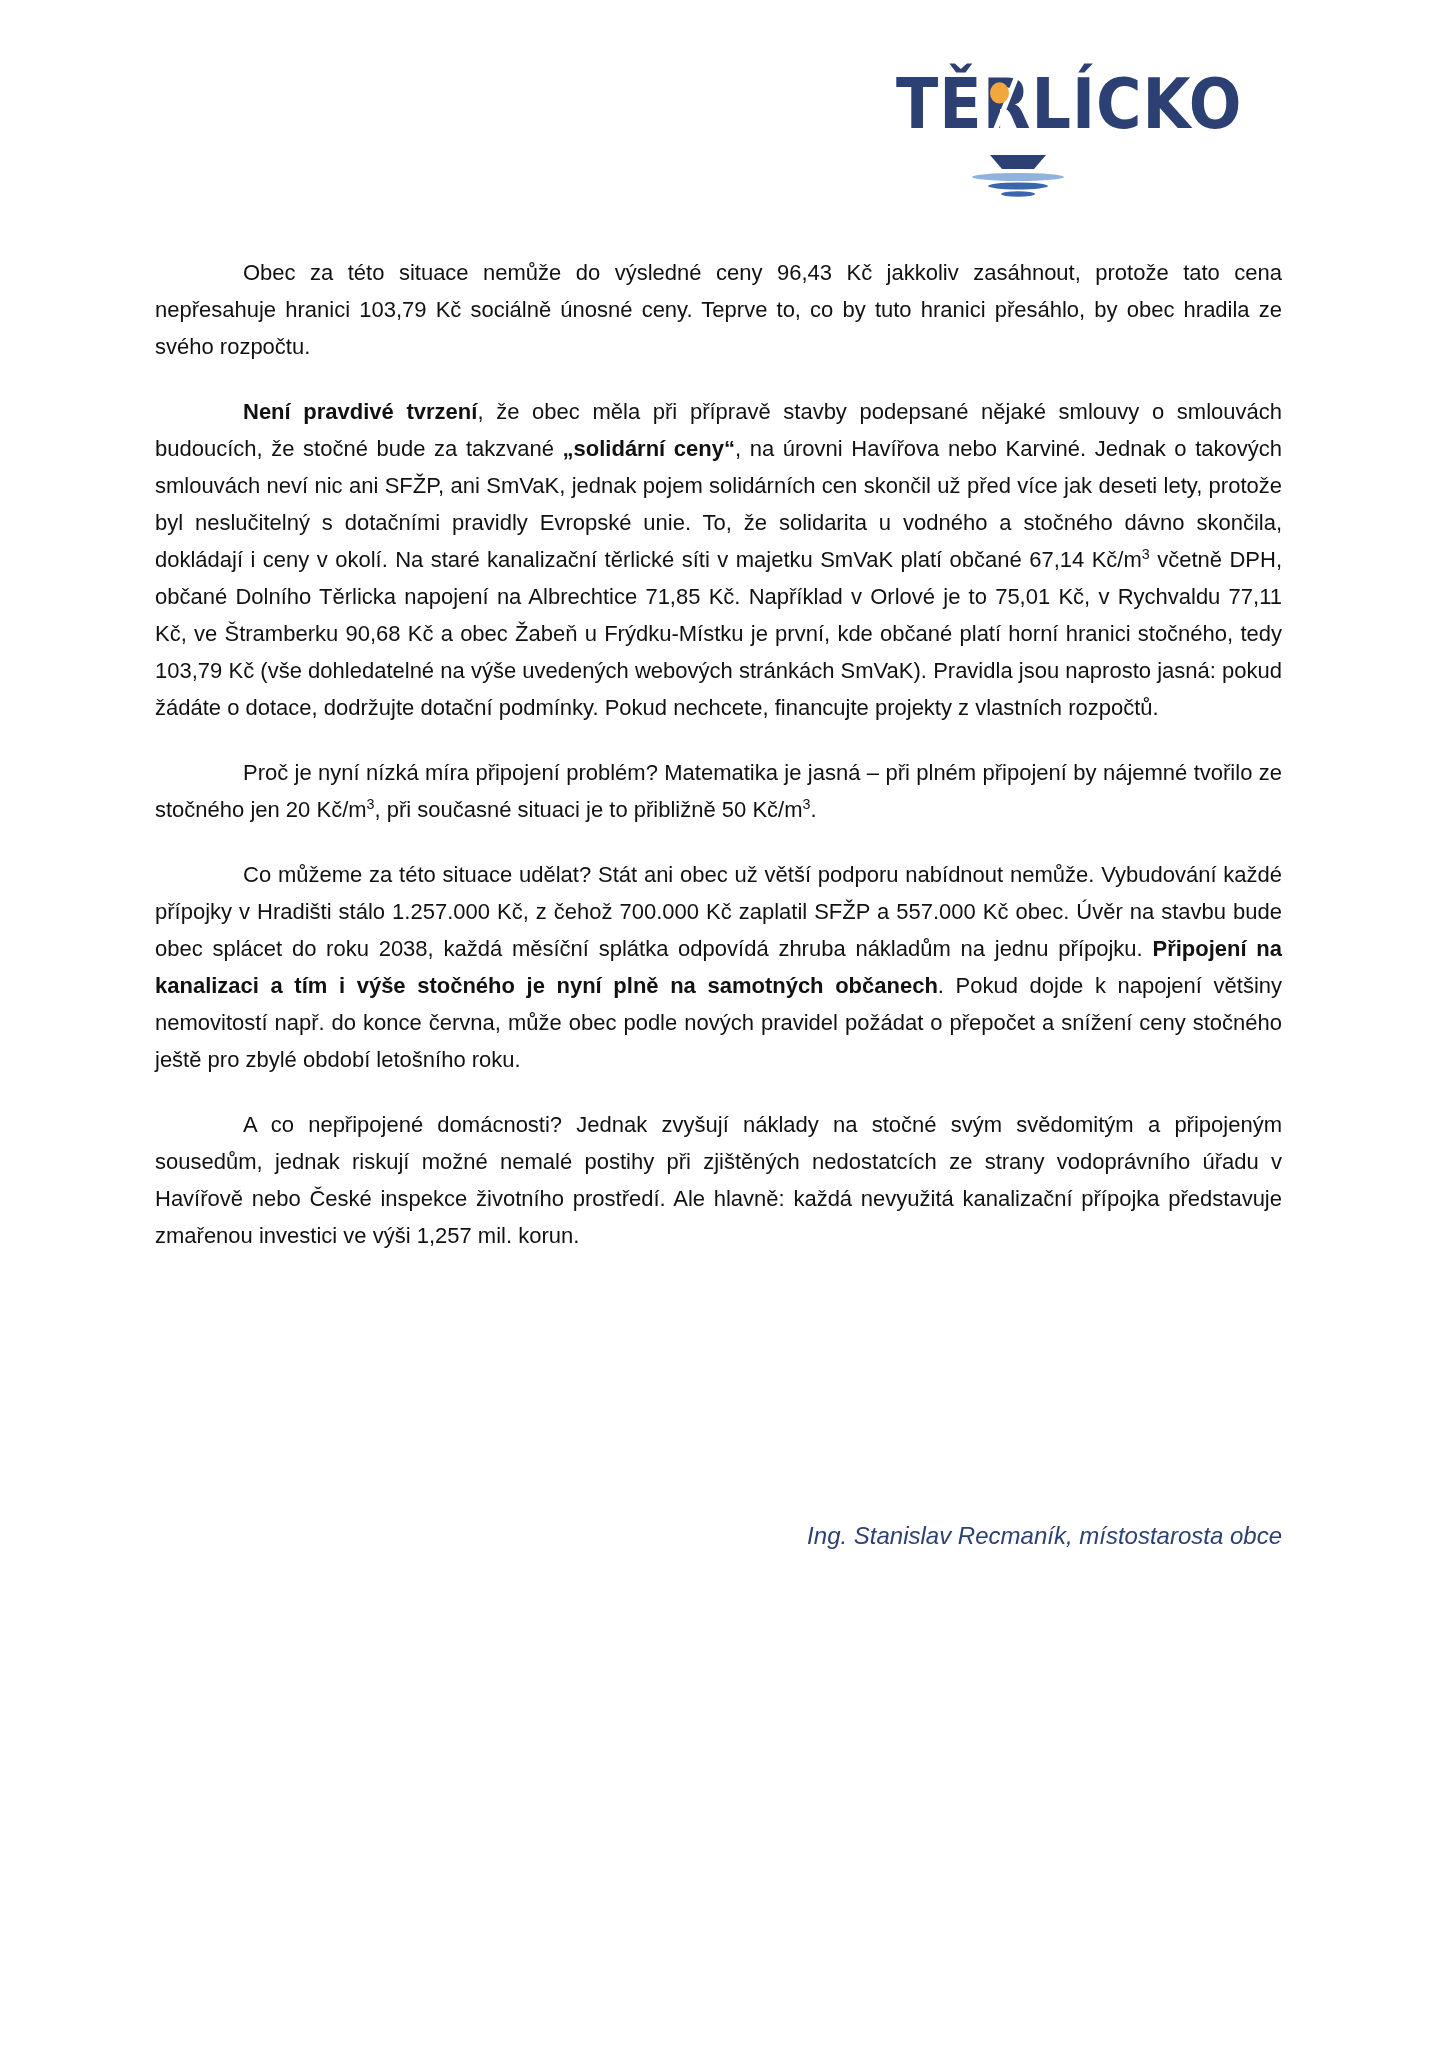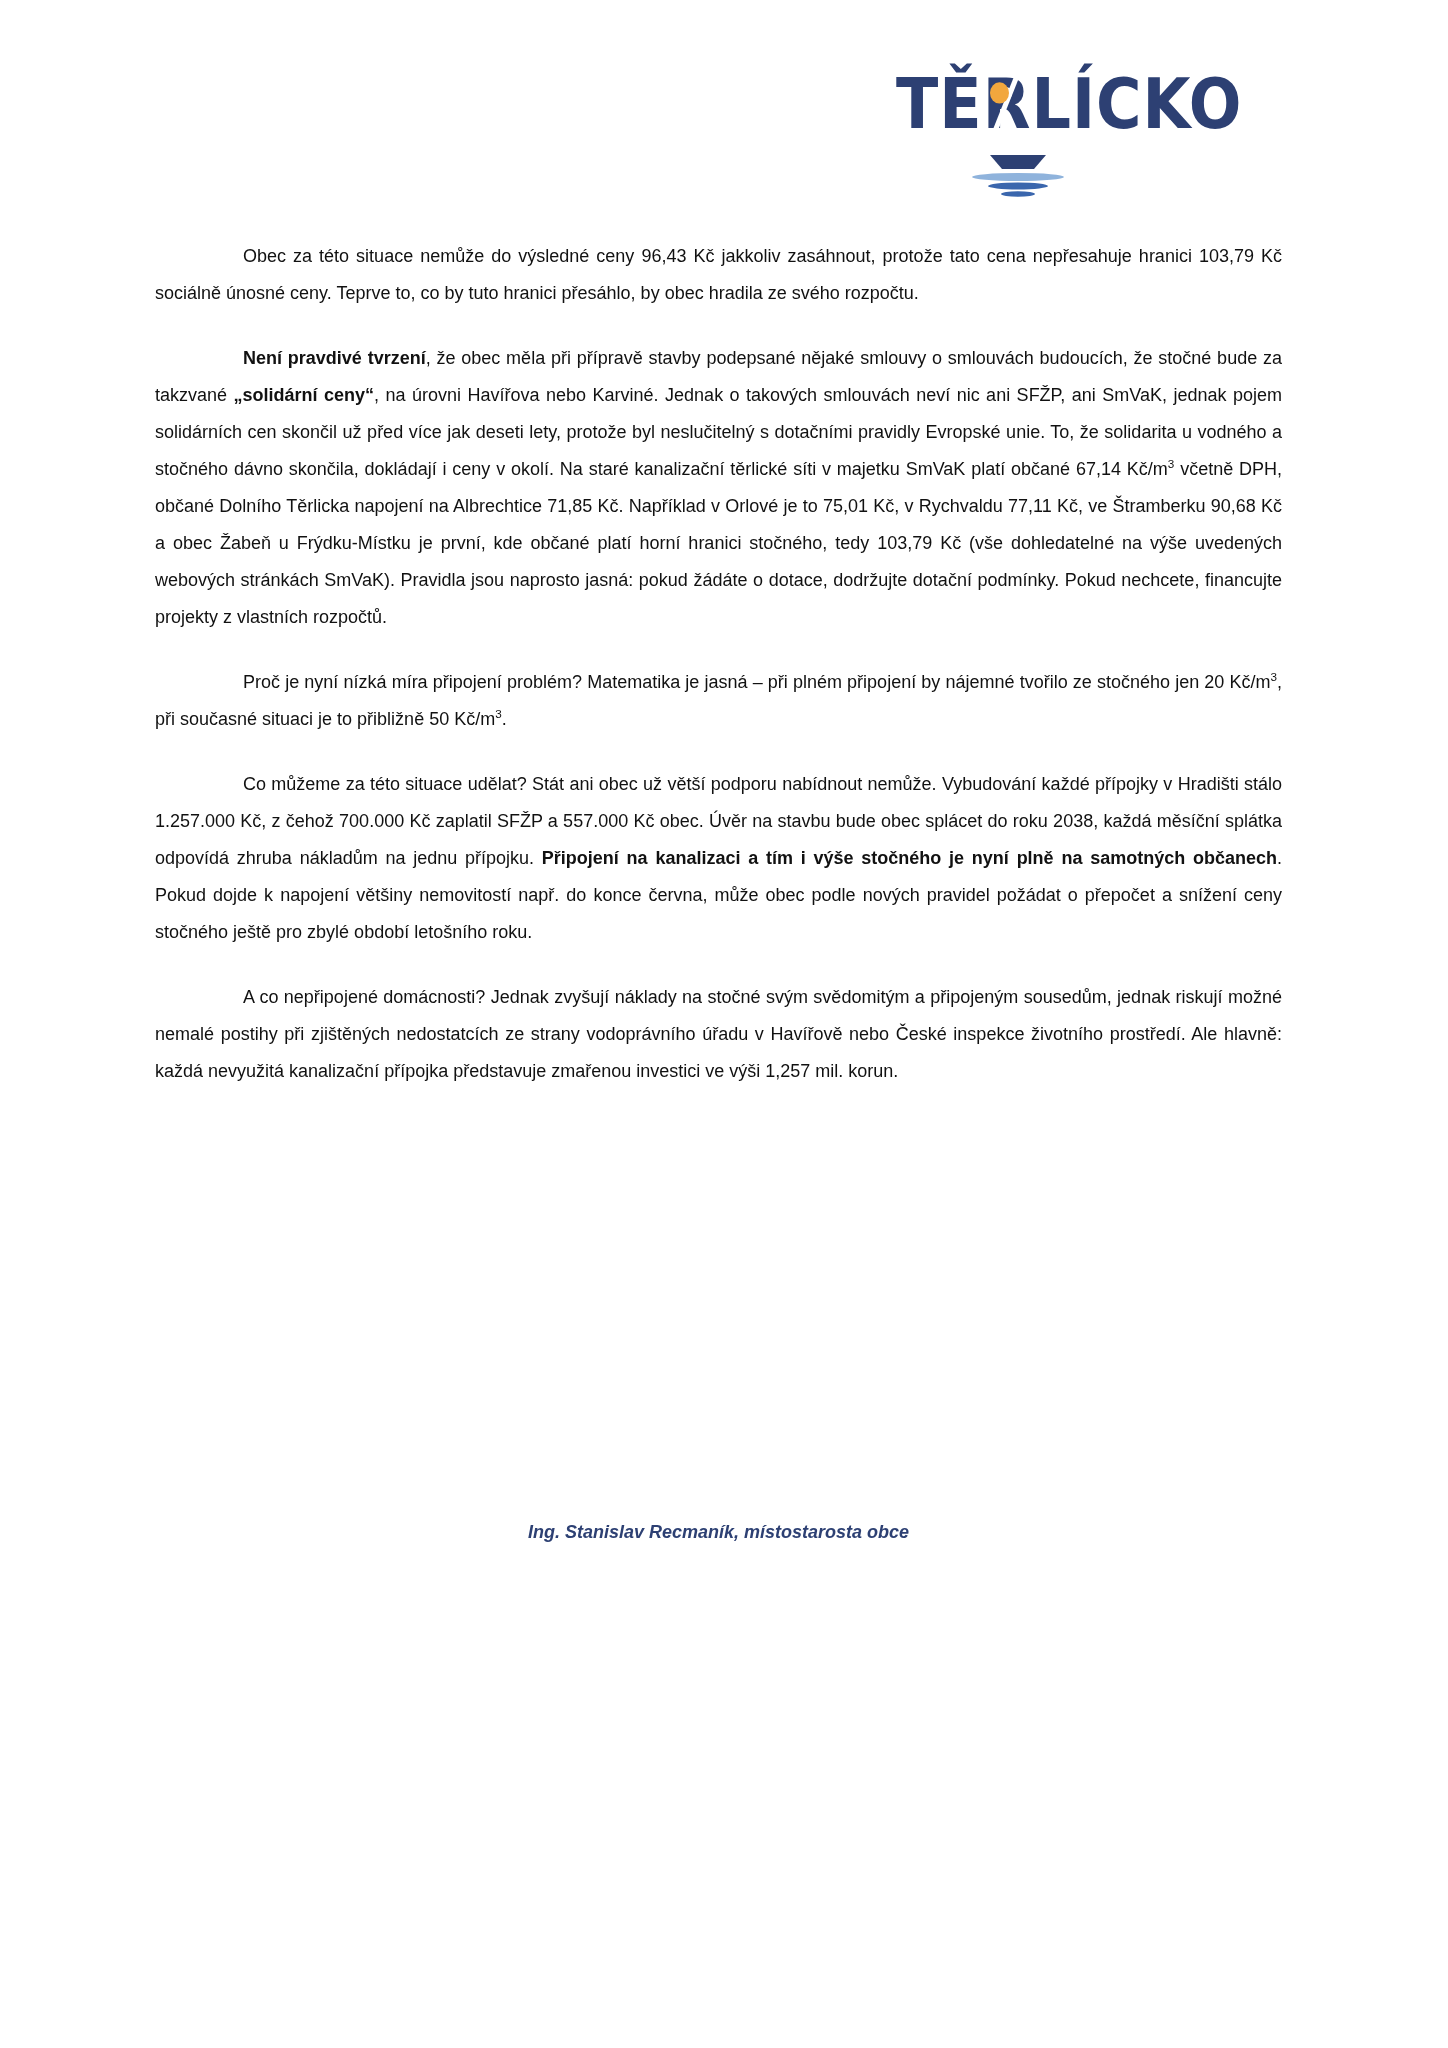--- a/index.html
+++ b/index.html
@@ -37,33 +37,33 @@
     position:absolute;left:20px;top:-6px;
     width:5px;height:74px;
     background:#ffffff;
     transform:rotate(24deg);
   }
   .boat{position:absolute;left:62px;top:84px;width:120px;height:46px;}
 
   
   .doc-body{
     position:absolute;
-    top:238px;left:155px;width:1127px;
-    font-size:18px;line-height:37px;
+    top:254px;left:155px;width:1127px;
+    font-size:22px;line-height:37px;
     text-align:justify;
   }
   .doc-body p{margin:0 0 28px 0;text-indent:88px;}
   .doc-body .b{font-weight:bold;margin-top:10px;}
   .doc-body sup{font-size:0.65em;line-height:0;}
 
   
   .signature{
     position:absolute;top:1522px;left:155px;width:1127px;
-    text-align:center;
-    font-size:18px;font-weight:bold;font-style:italic;
+    text-align:right;
+    font-size:24px;font-weight:normal;font-style:italic;
     color:#2d4073;
   }
 
   
   .page-number{
     position:absolute;top:1893px;left:155px;width:1127px;
     text-align:right;
     font-size:28px;font-weight:bold;
     color:#2d4073;
   }

